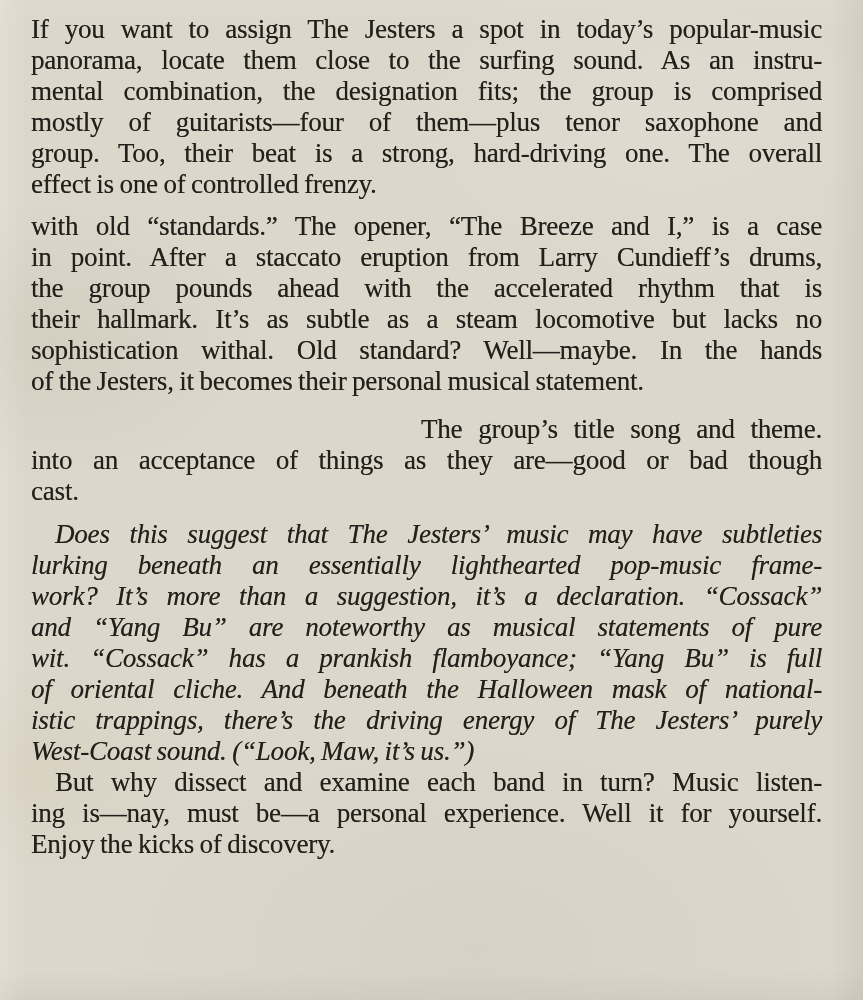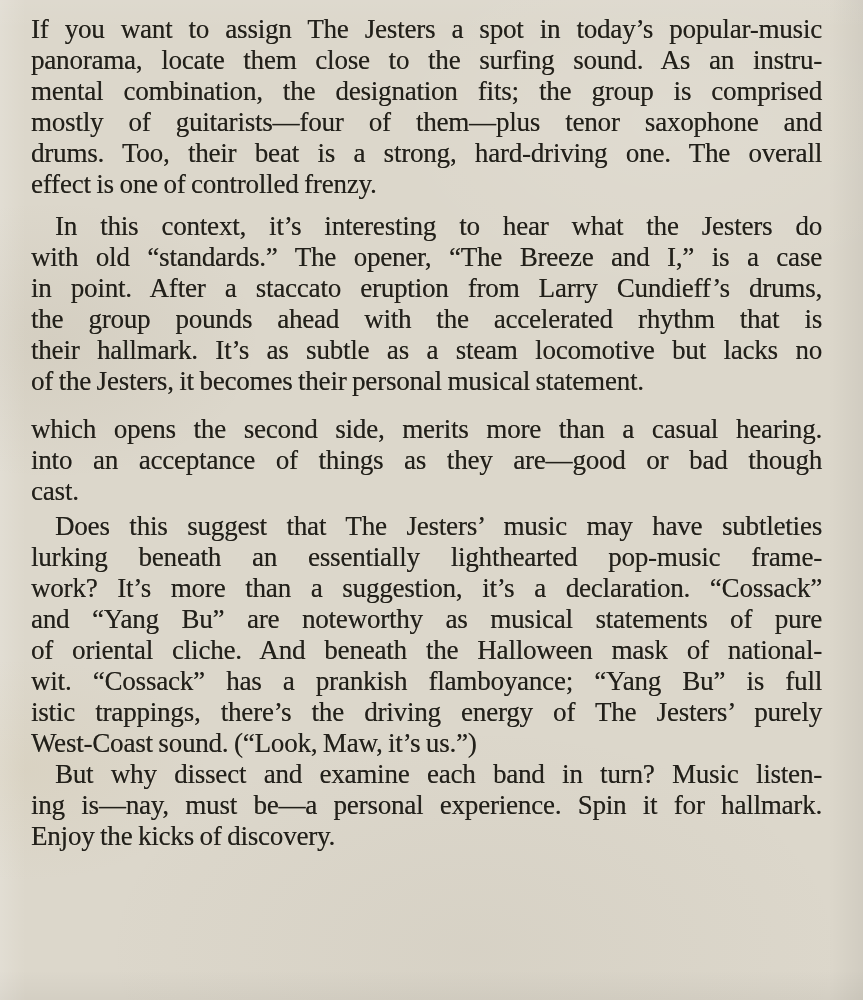--- a/index.html
+++ b/index.html
@@ -55,45 +55,45 @@
 
 <div class="paper-texture"></div>
 
 <div class="page">
   <div>
       <div class="para" style="margin-top: 0px;">
         <div class="line">If you want to assign The Jesters a spot in today’s popular-music</div>
         <div class="line">panorama, locate them close to the surfing sound. As an instru-</div>
         <div class="line">mental combination, the designation fits; the group is comprised</div>
         <div class="line">mostly of guitarists—four of them—plus tenor saxophone and</div>
-        <div class="line">drums. Too, their beat is a strong, hard-driving one. The overall</div>
+        <div class="line">group. Too, their beat is a strong, hard-driving one. The overall</div>
         <div class="line last">effect is one of controlled frenzy.</div>
       </div>
       <div class="para" style="margin-top: 11px;">
-        <div class="line indent">In this context, it’s interesting to hear what the Jesters do</div>
         <div class="line">with old “standards.” The opener, “The Breeze and I,” is a case</div>
         <div class="line">in point. After a staccato eruption from Larry Cundieff’s drums,</div>
         <div class="line">the group pounds ahead with the accelerated rhythm that is</div>
         <div class="line">their hallmark. It’s as subtle as a steam locomotive but lacks no</div>
+        <div class="line">sophistication withal. Old standard? Well—maybe. In the hands</div>
         <div class="line last">of the Jesters, it becomes their personal musical statement.</div>
       </div>
       <div class="para" style="margin-top: 17px;">
-        <div class="line">which opens the second side, merits more than a casual hearing.</div>
+        <div class="line deep-indent">The group’s title song and theme.</div>
         <div class="line">into an acceptance of things as they are—good or bad though</div>
         <div class="line last">cast.</div>
       </div>
-      <div class="para" style="margin-top: 4px;">
+      <div class="para" style="margin-top: 12px; font-style: italic;">
         <div class="line indent">Does this suggest that The Jesters’ music may have subtleties</div>
         <div class="line">lurking beneath an essentially lighthearted pop-music frame-</div>
         <div class="line">work? It’s more than a suggestion, it’s a declaration. “Cossack”</div>
         <div class="line">and “Yang Bu” are noteworthy as musical statements of pure</div>
+        <div class="line">wit. “Cossack” has a prankish flamboyance; “Yang Bu” is full</div>
         <div class="line">of oriental cliche. And beneath the Halloween mask of national-</div>
-        <div class="line">wit. “Cossack” has a prankish flamboyance; “Yang Bu” is full</div>
         <div class="line">istic trappings, there’s the driving energy of The Jesters’ purely</div>
         <div class="line last">West-Coast sound. (“Look, Maw, it’s us.”)</div>
       </div>
       <div class="para" style="margin-top: 0px;">
         <div class="line indent">But why dissect and examine each band in turn? Music listen-</div>
-        <div class="line">ing is—nay, must be—a personal experience. Spin it for hallmark.</div>
+        <div class="line">ing is—nay, must be—a personal experience. Well it for yourself.</div>
         <div class="line last">Enjoy the kicks of discovery.</div>
       </div>
     </div>
 </div>
 
 </body></html>

